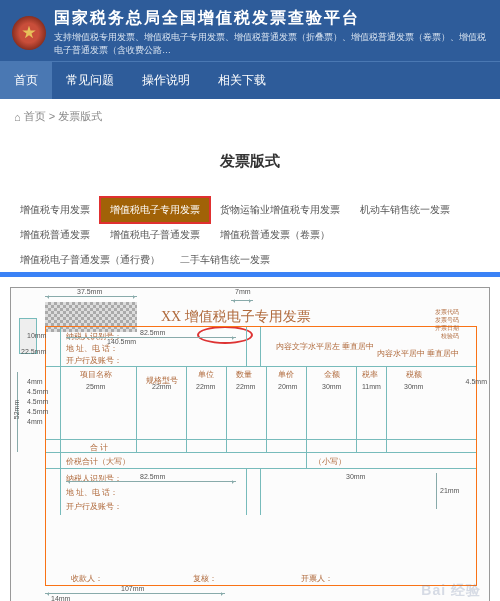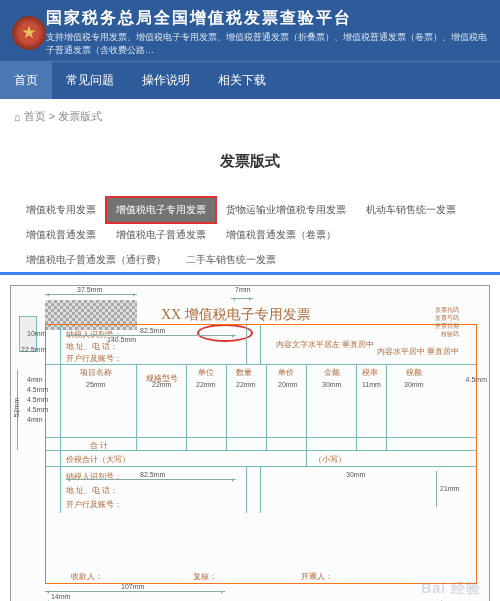--- a/index.html
+++ b/index.html
@@ -1,33 +1,33 @@
 <!DOCTYPE html>
 <html><head>
 <meta charset="utf-8">
 <style>
 *{margin:0;padding:0;box-sizing:border-box}
 body{font-family:"Microsoft YaHei",Arial,sans-serif;font-size:12px;color:#333;width:500px;background:#fff}
 .header{background:#2e5c9a;color:#fff;padding:8px 12px 4px}
-.header-top{display:flex;align-items:center;gap:0}
+.header-top{display:flex;align-items:center;gap:8px}
 .emblem{width:34px;height:34px;background:radial-gradient(circle,#c94e3a 40%,#8a2f20 70%);border-radius:50%;flex-shrink:0;position:relative}
 .emblem:after{content:"";position:absolute;top:50%;left:50%;transform:translate(-50%,-50%);width:14px;height:14px;background:#e8c05a;clip-path:polygon(50% 0,61% 35%,98% 35%,68% 57%,79% 91%,50% 70%,21% 91%,32% 57%,2% 35%,39% 35%)}
 .title{font-size:16px;font-weight:bold;letter-spacing:2px}
 .subtitle{font-size:9px;margin-top:2px;color:#d8e3f0}
 .nav{background:#2e5c9a;border-top:1px solid #4a78b3}
 .nav-list{display:flex;list-style:none}
 .nav-item{padding:10px 14px;color:#fff;font-size:12px;cursor:pointer}
 .nav-item.home{background:#4a78b3}
 .nav-item .caret{font-size:9px;margin-left:3px}
 .breadcrumb{padding:10px 14px;font-size:11px;color:#888}
 .bc-home{vertical-align:middle}
 .page-title{text-align:center;font-size:15px;font-weight:bold;padding:18px 0 26px}
-.tabs{display:flex;flex-wrap:wrap;border-bottom:3px solid #3b82f6;padding:0 16px}
+.tabs{display:flex;flex-wrap:wrap;border-bottom:5px solid #3b82f6;padding:0 10px}
 .tab{font-size:10px;padding:6px 10px;color:#555;cursor:pointer;white-space:nowrap;margin-bottom:-1px}
-.tab.active{background:#737373;color:#fff;outline:2px solid #e03030;outline-offset:-1px}
+.tab.active{background:#a16207;color:#fff;outline:2px solid #e03030;outline-offset:-1px}
 .diagram-wrap{padding:10px}
 .diagram{width:100%;height:320px;border:1px solid #999;position:relative;background:#fcfcfc;overflow:hidden}
 .dim{position:absolute;font-size:7px;color:#555;white-space:nowrap}
 .dh{border-top:1px solid #8aa;height:1px}
 .dh:before,.dh:after{content:"";position:absolute;top:-2px;width:0;height:0;border:2px solid transparent}
 .dh:before{left:0;border-right-color:#8aa}
 .dh:after{right:0;border-left-color:#8aa}
 .dv{border-left:1px solid #8aa;width:1px}
 .sheet{position:absolute;left:34px;top:38px;right:12px;bottom:20px;border:1px solid #f97316}
 .row{position:absolute;left:0;right:0;border-bottom:1px solid #7bb}

